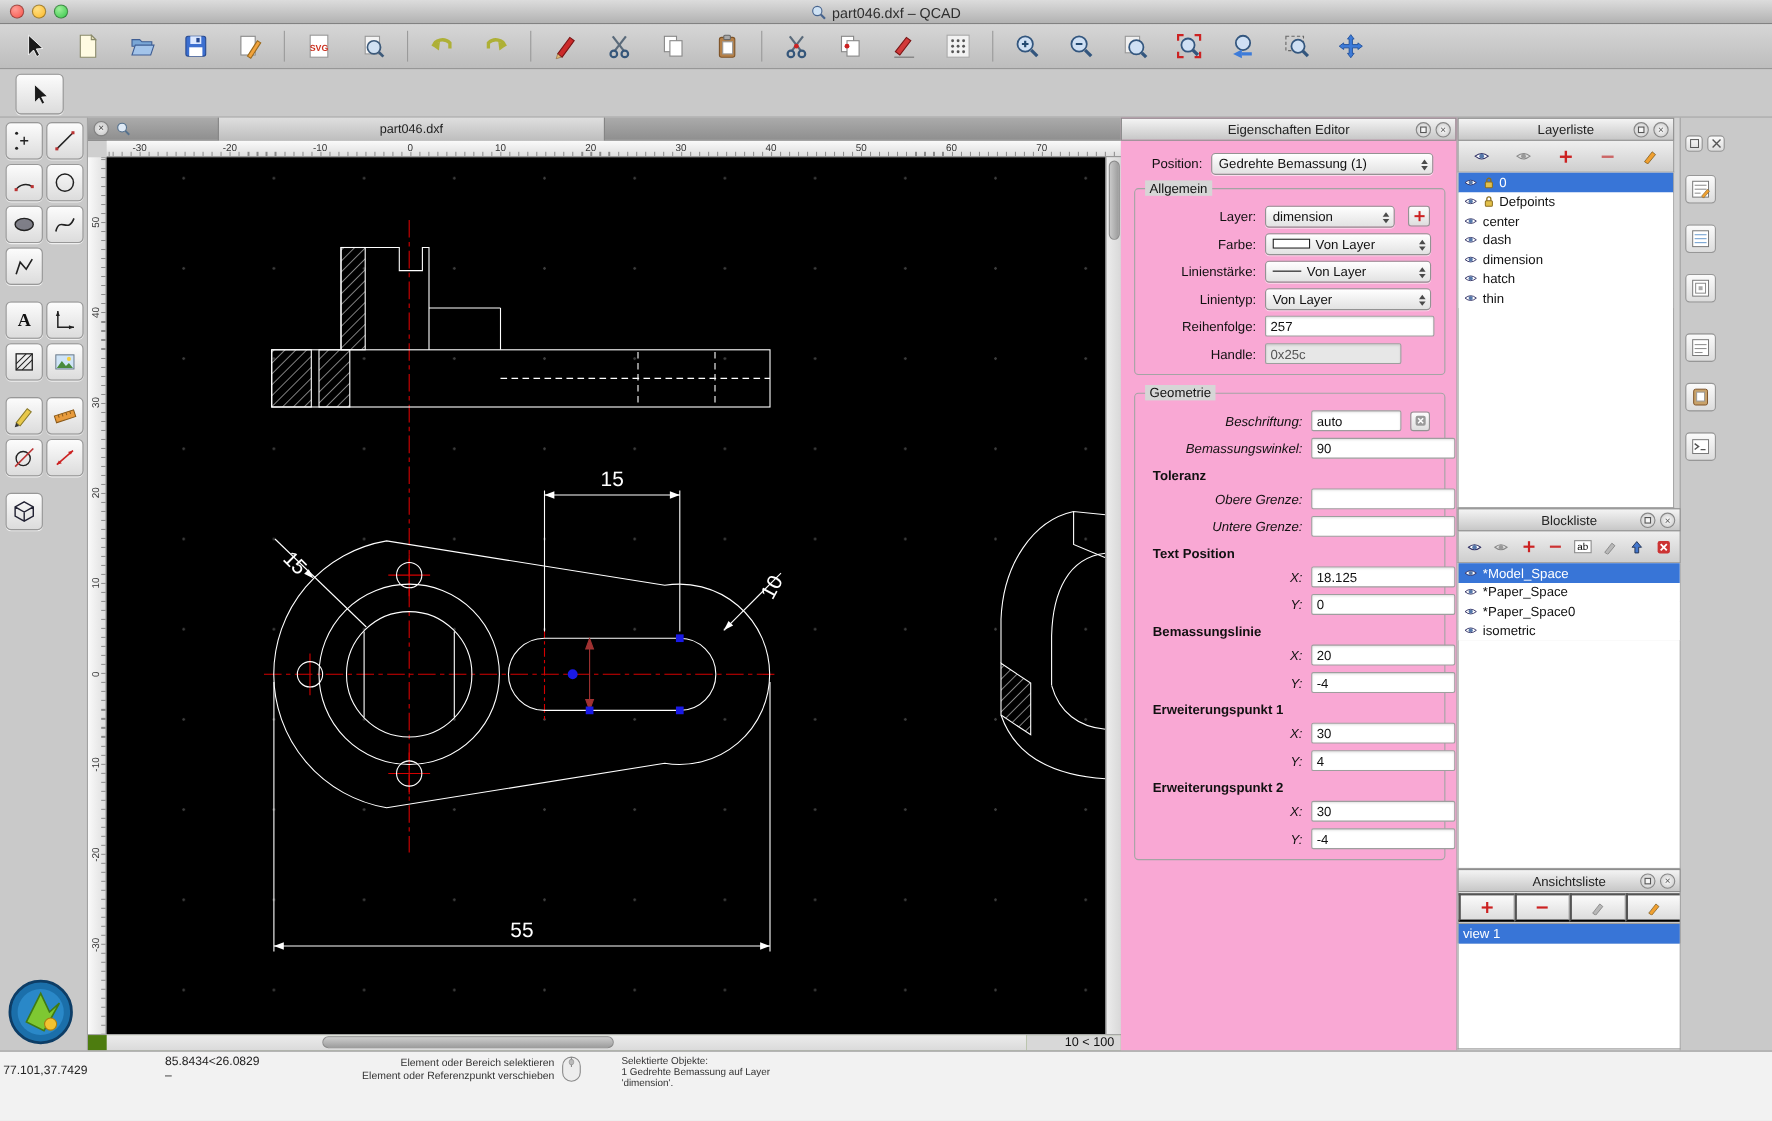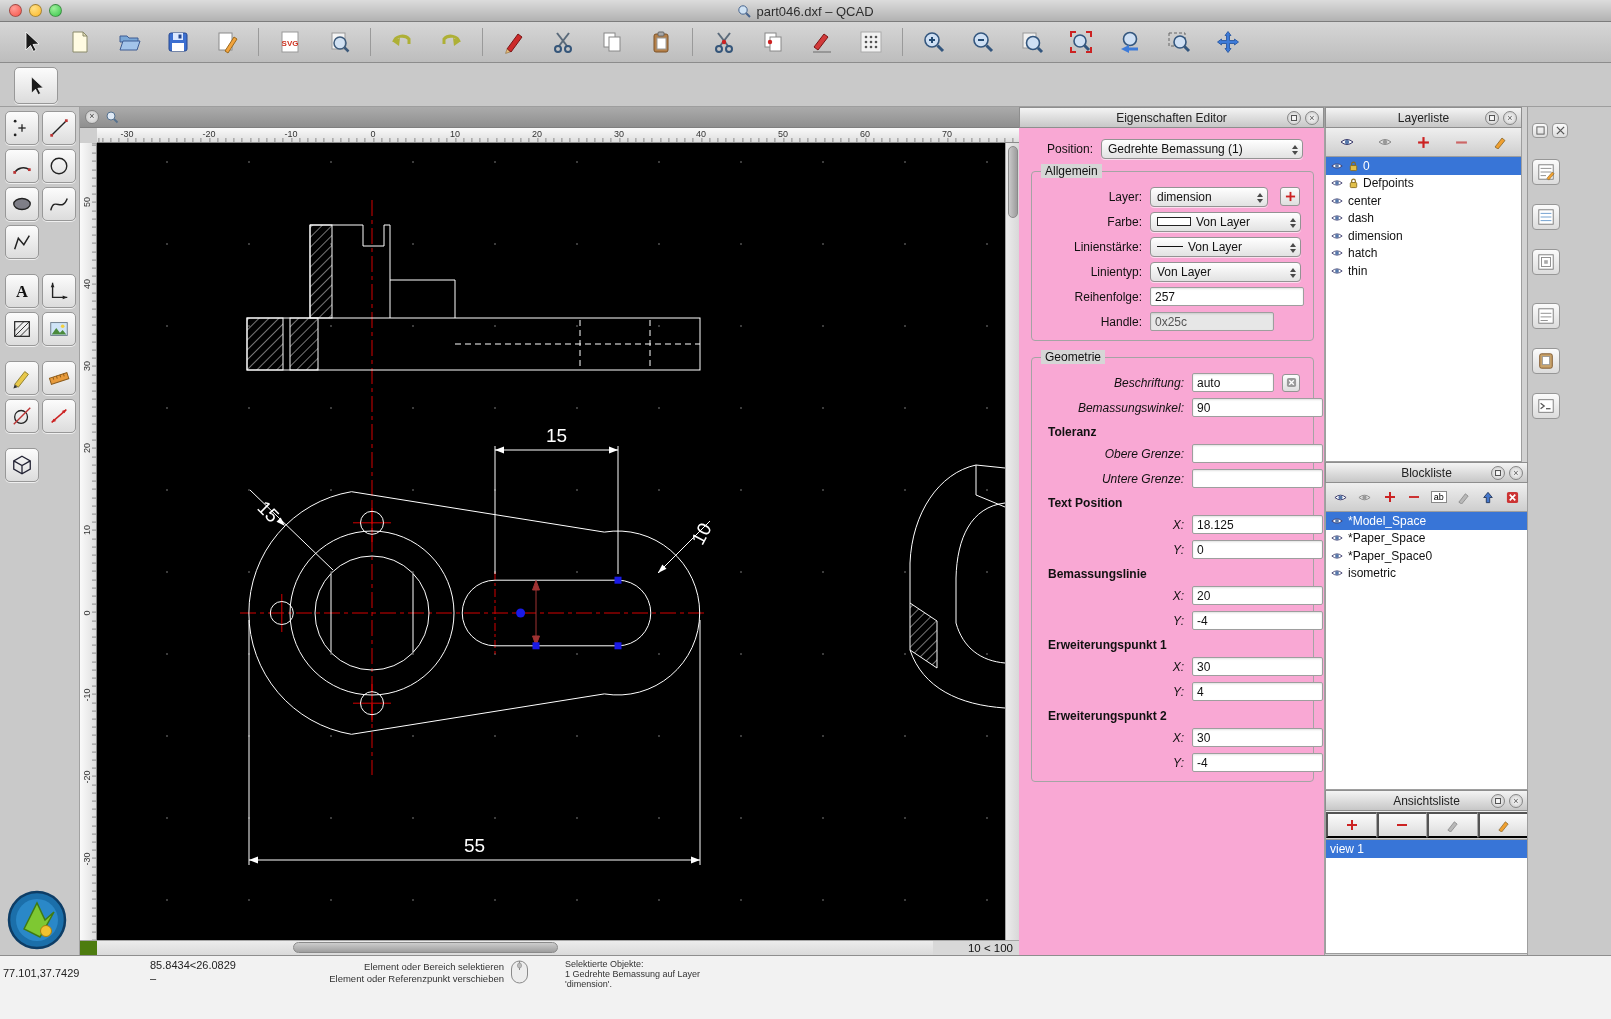--- a/index.html
+++ b/index.html
@@ -424,20 +424,23 @@
     </svg>
 </div>
 
 <div id="canvasblock">
   <div id="tabbar">
     <span id="tab-close">×</span>
     <svg id="tab-icon" width="14" height="14" viewBox="0 0 14 14">
         <circle cx="6" cy="6" r="4" fill="#dfeaf6" stroke="#55718e"></circle>
         <line x1="9" y1="9" x2="12.5" y2="12.5" stroke="#55718e" stroke-width="1.8"></line>
       </svg>
+    <div id="tab-active">
+        <span>part046.dxf</span>
+      </div>
   </div>
 
   <div id="rulertop">
     <div class="ticks"></div>
     <span class="rt-num" style="left:30px">-30</span>
     <span class="rt-num" style="left:112px">-20</span>
     <span class="rt-num" style="left:194px">-10</span>
     <span class="rt-num" style="left:276px">0</span>
     <span class="rt-num" style="left:358px">10</span>
     <span class="rt-num" style="left:440px">20</span>

